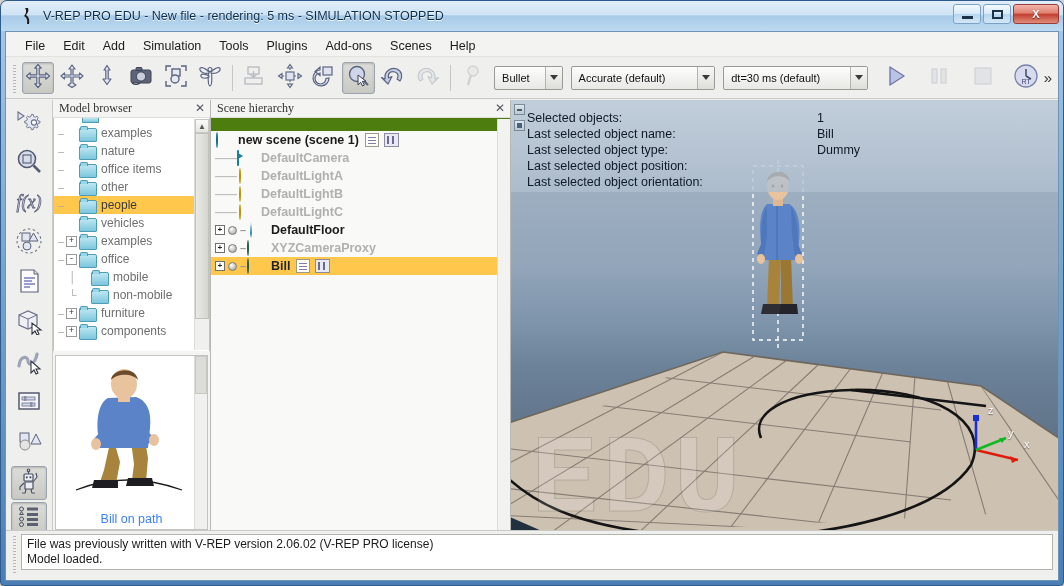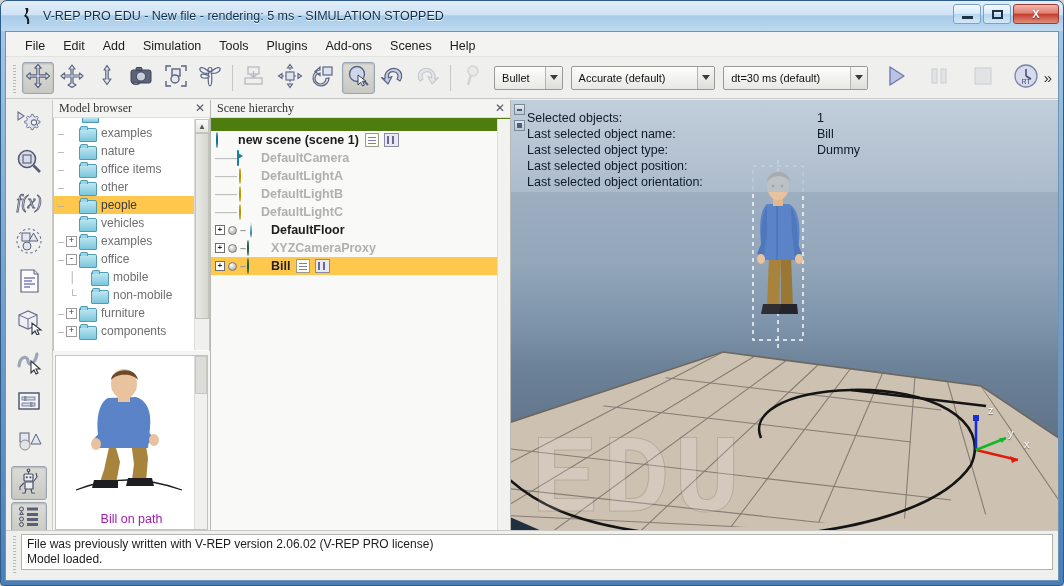--- a/index.html
+++ b/index.html
@@ -205,21 +205,21 @@
     position:absolute; top: 14px; left:0; right:0; height: 186px;
     background: linear-gradient(to right,#e9e9e5,#d6d6d1);
     border:1px solid #c2c2bd; cursor:pointer;
   }
   #mb-preview {
     flex: 1; background: #fff; border: 1px solid #c4c4be;
     margin: 4px 2px 0 2px; position: relative; overflow: hidden;
   }
   #mb-preview .pv-caption {
     position: absolute; left:0; right:0; top: 156px;
-    text-align:center; font-size: 12.5px; color:#a21caf;
+    text-align:center; font-size: 12.5px; color:#3b82f6;
   }
   #mb-prev-scroll {
     position:absolute; right:0; top:0; width:13px; bottom:0;
     background:#f0f0ee; border-left:1px solid #dcdcd8;
   }
   #mb-prev-scroll .thumb { position:absolute;top:0;left:0;right:0;height:38px;background:#dcdcd8;border:1px solid #c8c8c3; }
 
   
   #hierarchy {
     width: 300px; background: #4d7c0f;

